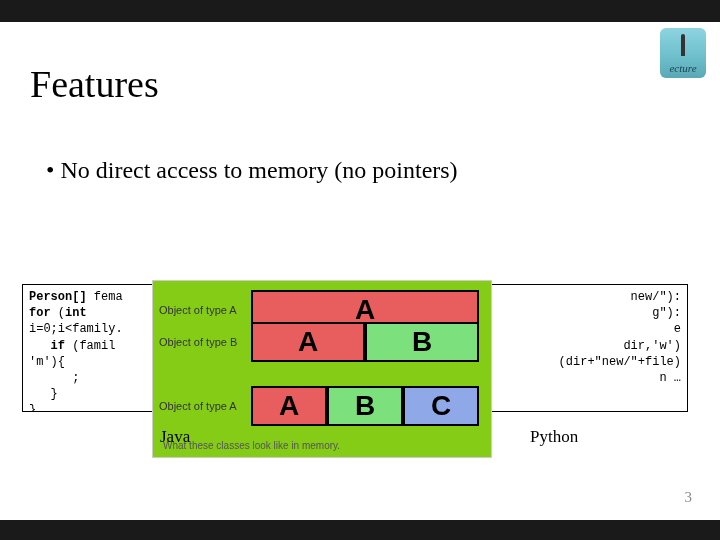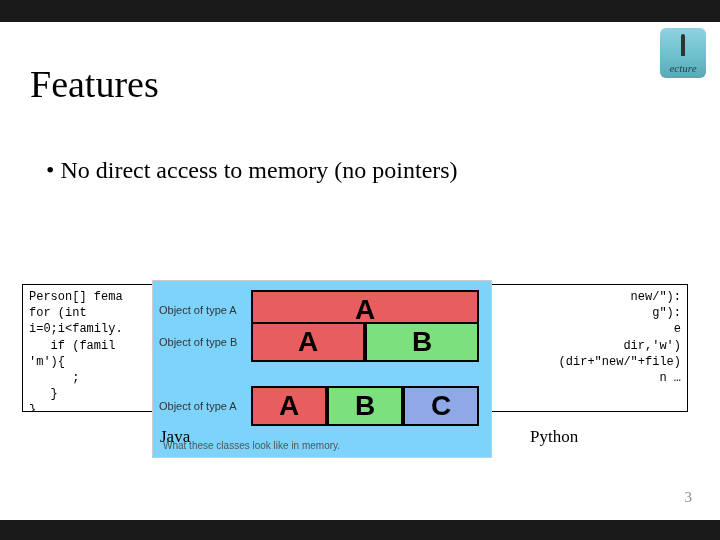--- a/index.html
+++ b/index.html
@@ -83,42 +83,42 @@
     width: 140px;
     height: 128px;
   }
   .code-right {
     top: 262px;
     left: 408px;
     width: 280px;
     height: 128px;
     text-align: right;
   }
-  .kw { font-weight: normal; }
+  .kw { font-weight: bold; }
   .lang-label {
     position: absolute;
     font-size: 17px;
     color: #000;
   }
   .lang-left { top: 405px; left: 160px; }
   .lang-right { top: 405px; left: 530px; }
   .page-num {
     position: absolute;
     bottom: 14px;
     right: 28px;
     font-size: 15px;
     color: #8b8b8b;
   }
   .diagram {
     position: absolute;
     top: 258px;
     left: 152px;
     width: 340px;
     height: 178px;
-    background: #7dd3fc;
+    background: #84cc16;
     border: 1px solid #ccc;
   }
   .diagram-row {
     position: absolute;
     left: 6px;
     height: 42px;
     display: flex;
     align-items: center;
   }
   .row1 { top: 8px; }

